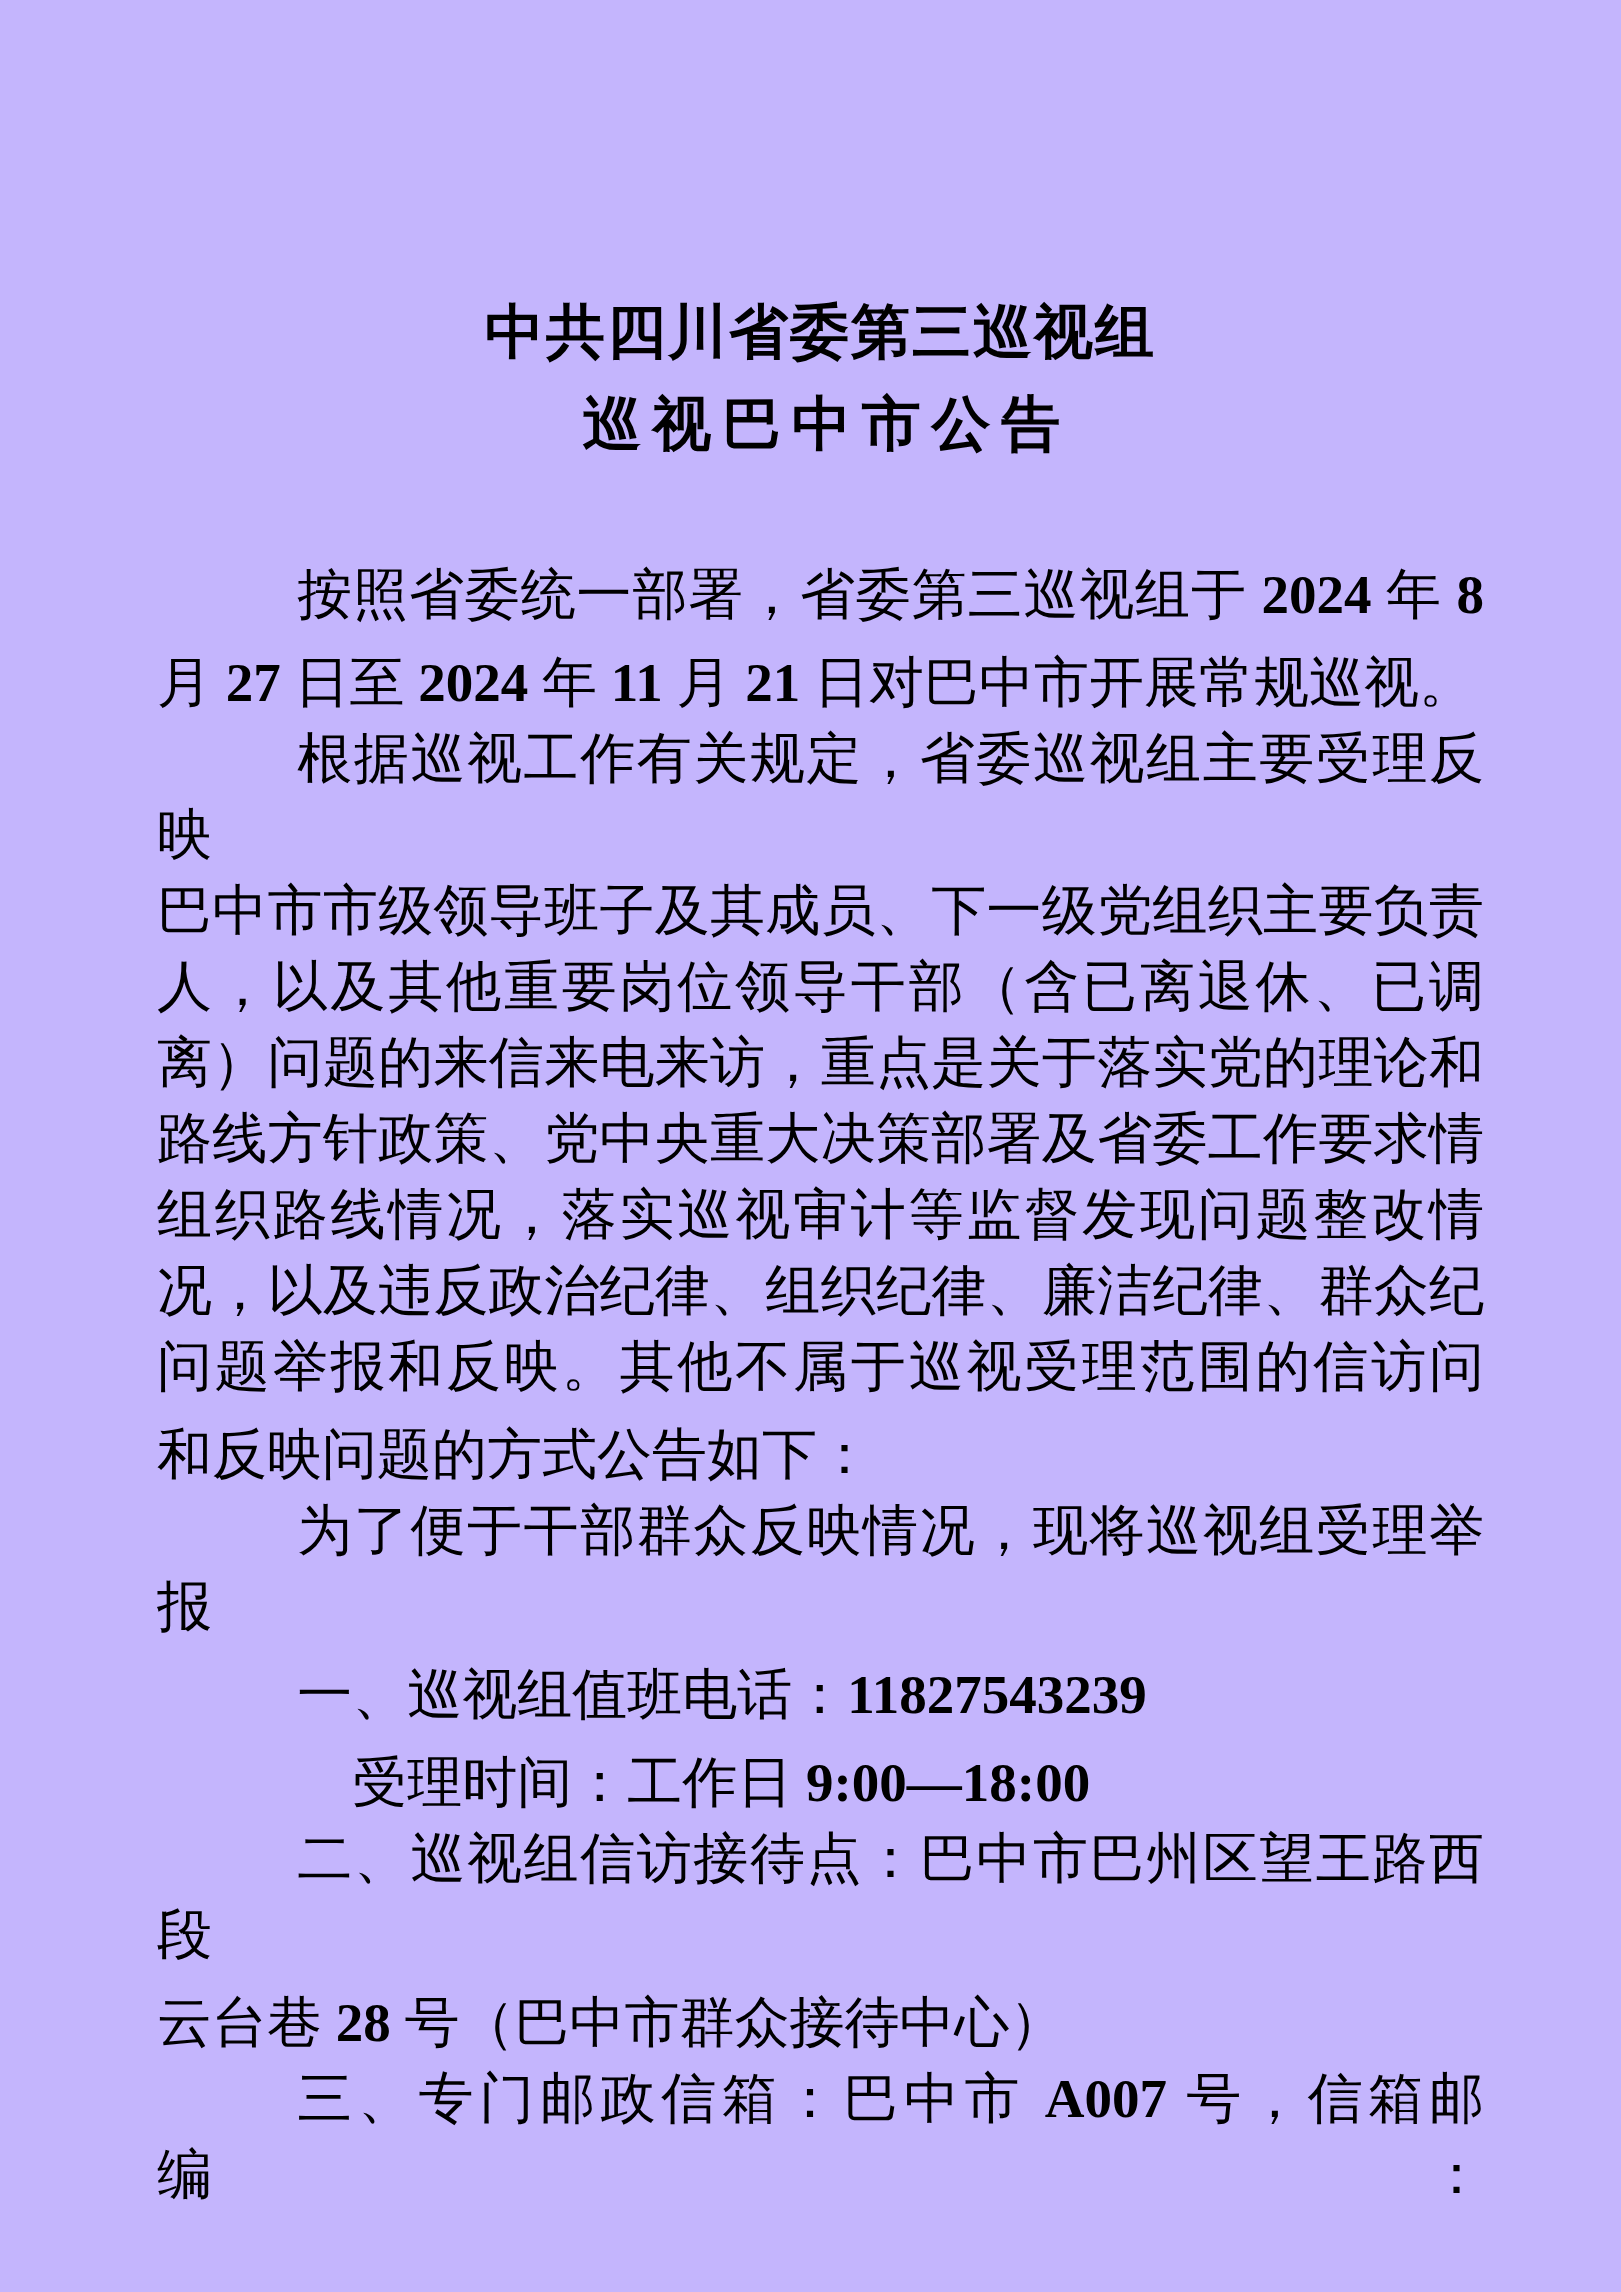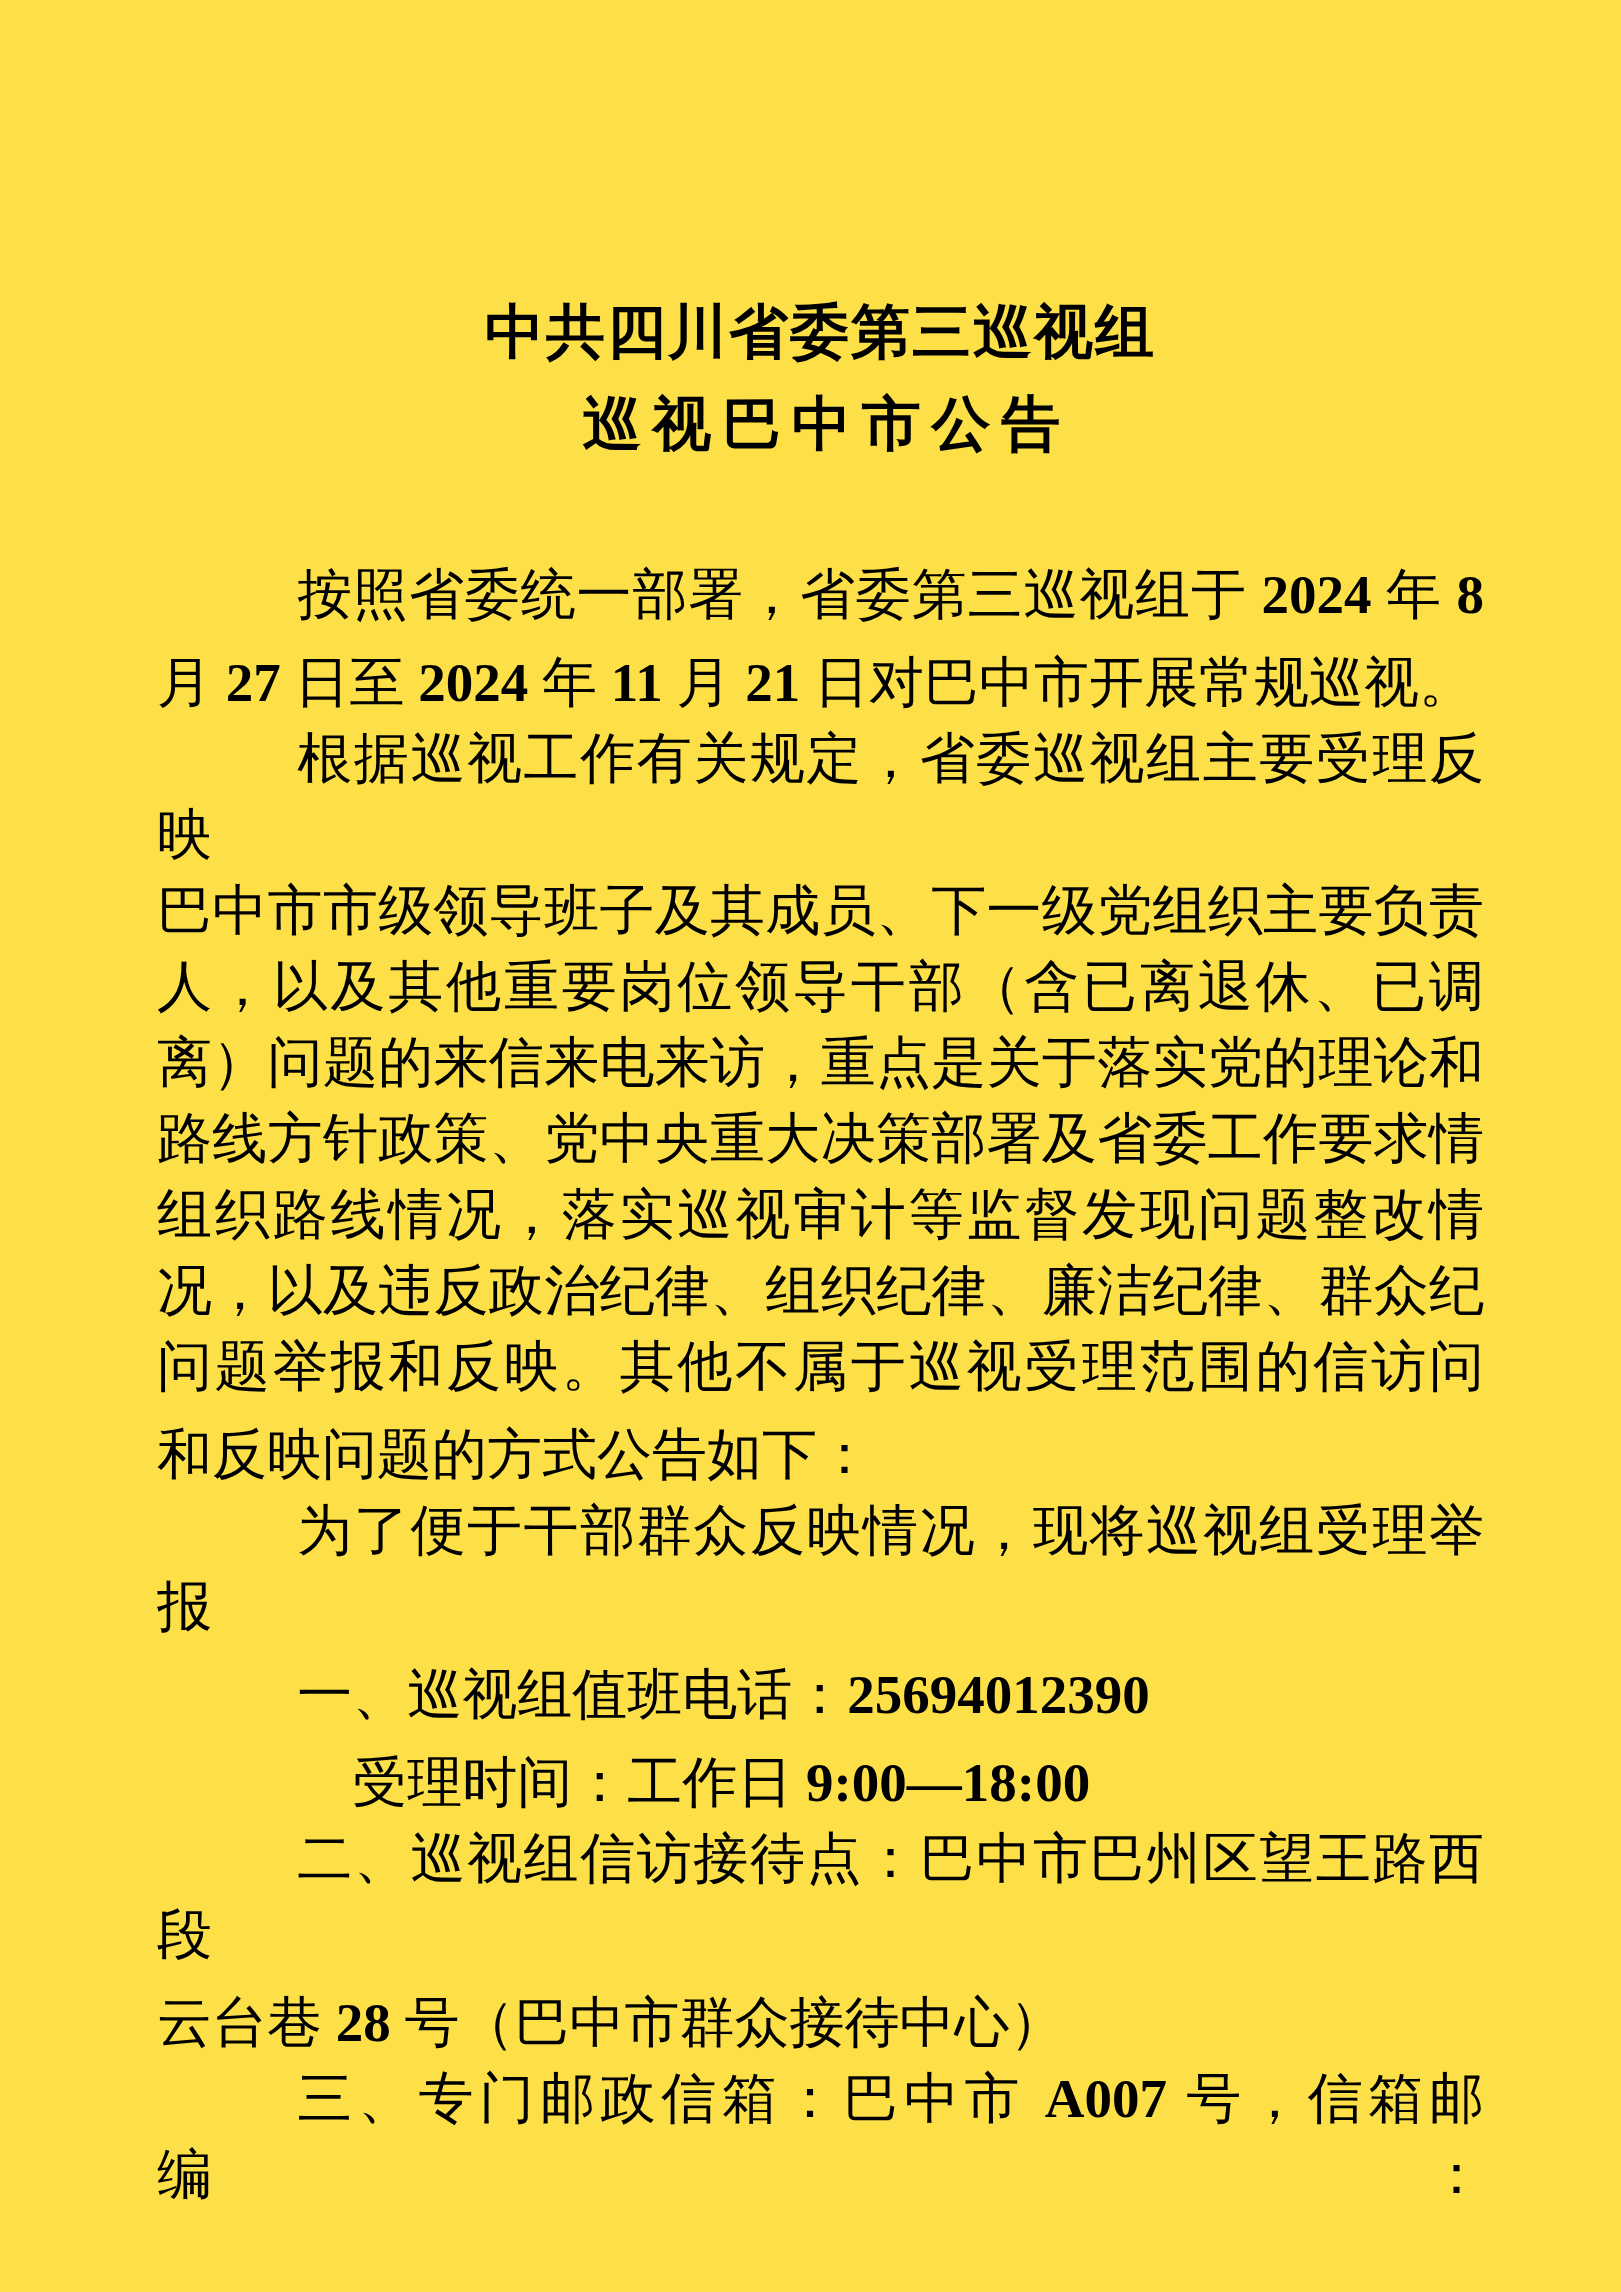--- a/index.html
+++ b/index.html
@@ -1,21 +1,21 @@
 <!DOCTYPE html>
 <html><head>
 <meta charset="utf-8">
 <style>
   html, body { margin: 0; padding: 0; background: #e8e8e8; }
   .page {
     position: relative;
     width: 1621px;
     height: 2293px;
     margin: 0 auto;
-    background: #fde047;
+    background: #c4b5fd;
     color: #000000;
     font-family: "Liberation Serif", "DejaVu Serif", serif;
     overflow: hidden;
   }
   .content { padding: 286px 137px 0 157px; }
   .title {
     margin: 0;
     text-align: center;
     font-size: 59px;
     line-height: 92px;
@@ -58,21 +58,21 @@
       <div class="line just"><span>人，以及其他重要岗位领导干部（含已离退休、已调</span></div>
       <div class="line just"><span>离）问题的来信来电来访，重点是关于落实党的理论和</span></div>
       <div class="line just"><span>路线方针政策、党中央重大决策部署及省委工作要求情</span></div>
       <div class="line just"><span>组织路线情况，落实巡视审计等监督发现问题整改情</span></div>
       <div class="line just"><span>况，以及违反政治纪律、组织纪律、廉洁纪律、群众纪</span></div>
       <div class="line just"><span>问题举报和反映。其他不属于巡视受理范围的信访问</span></div>
 
       <div class="line nw"><span>和反映问题的方式公告如下：</span></div>
       <div class="line indent just"><span>为了便于干部群众反映情况，现将巡视组受理举报</span></div>
 
-      <div class="line indent nw"><span>一、巡视组值班电话：</span><b>25694012390</b></div>
+      <div class="line indent nw"><span>一、巡视组值班电话：</span><b>11827543239</b></div>
 
       <div class="line indent3 nw"><span>受理时间：工作日 </span><b>9:00—18:00</b></div>
 
       <div class="line indent just"><span>二、巡视组信访接待点：巴中市巴州区望王路西段</span></div>
 
       <div class="line nw"><span>云台巷 </span><b>28</b><span> 号（巴中市群众接待中心）</span></div>
 
       <div class="line indent just"><span>三、专门邮政信箱：巴中市 </span><b>A007</b><span> 号，信箱邮编：</span></div>
 
     </div>

